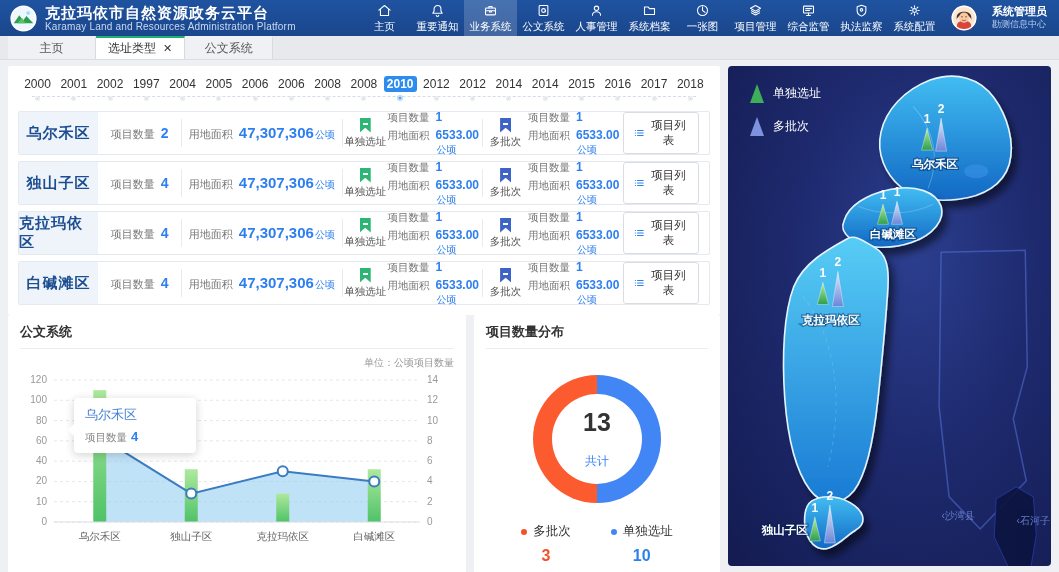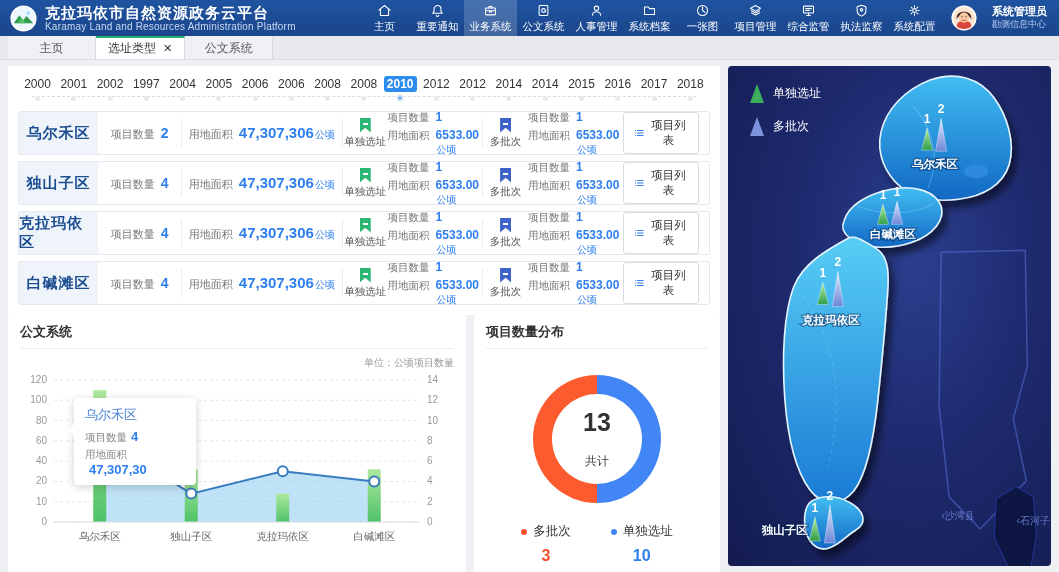--- a/index.html
+++ b/index.html
@@ -89,21 +89,21 @@
     border-right-color:#fff; border-left:none; }
   .tt-title { font-size:13px; color:#447fd4; margin-bottom:5px; }
   .tt-line { font-size:10.5px; color:#888; margin-top:3px; }
   .tt-line b { font-size:13px; color:#2d7ff0; margin-left:4px; }
 
   .donut-panel { flex:1; padding:8px 12px; }
   .donut { width:128px; height:128px; border-radius:50%; margin:26px auto 20px; position:relative; }
   .donut .hole { position:absolute; inset:19px; background:#fff; border-radius:50%;
     display:flex; flex-direction:column; align-items:center; justify-content:center; }
   .donut-total { font-size:25px; font-weight:bold; color:#333; }
-  .donut-total-label { font-size:12px; color:#404040; margin-top:16px; }
+  .donut-total-label { font-size:12px; color:#3b82f6; margin-top:16px; }
   .donut-legend { display:flex; justify-content:center; gap:40px; }
   .lg-item { text-align:center; }
   .lg-top { display:flex; align-items:center; gap:6px; font-size:12.5px; color:#333; }
   .lg-dot { width:6px; height:6px; border-radius:50%; }
   .lg-val { font-size:16px; font-weight:bold; margin-top:7px; }
   .lg-item.orange .lg-dot { background:#f4502c; } .lg-item.orange .lg-val { color:#f4502c; }
   .lg-item.blue .lg-dot { background:#4285f4; } .lg-item.blue .lg-val { color:#2d7ff0; }
 
   
   .map-panel { flex:1; border-radius:4px; position:relative; overflow:hidden;
@@ -531,21 +531,20 @@
               <circle cx="354.25" cy="109.42857142857143" r="5" fill="#fff" stroke="#3a7cc0" stroke-width="2"></circle>
               <line x1="34" y1="150" x2="400" y2="150" stroke="#dcdfe3"></line>
               <text x="79.75" y="168" text-anchor="middle" font-size="10.5" fill="#666">乌尔禾区</text>
               <text x="171.25" y="168" text-anchor="middle" font-size="10.5" fill="#666">独山子区</text>
               <text x="262.75" y="168" text-anchor="middle" font-size="10.5" fill="#666">克拉玛依区</text>
               <text x="354.25" y="168" text-anchor="middle" font-size="10.5" fill="#666">白碱滩区</text>
             </svg>
           <div class="tooltip">
             <div class="tt-title">乌尔禾区</div>
             <div class="tt-line"><span>项目数量</span><b>4</b></div>
-            <div class="tt-line"><span>用地面积</span><b>47,307,30</b></div>
           </div>
         </div>
       </div>
 
       <div class="panel donut-panel">
         <div class="panel-title">项目数量分布</div>
         <div class="donut" id="donut" style="background: conic-gradient(rgb(66, 133, 244) 0deg, rgb(66, 133, 244) 50%, rgb(251, 91, 46) 50%, rgb(251, 91, 46) 100%);">
           <div class="hole">
             <div class="donut-total">13</div>
             <div class="donut-total-label">共计</div>

